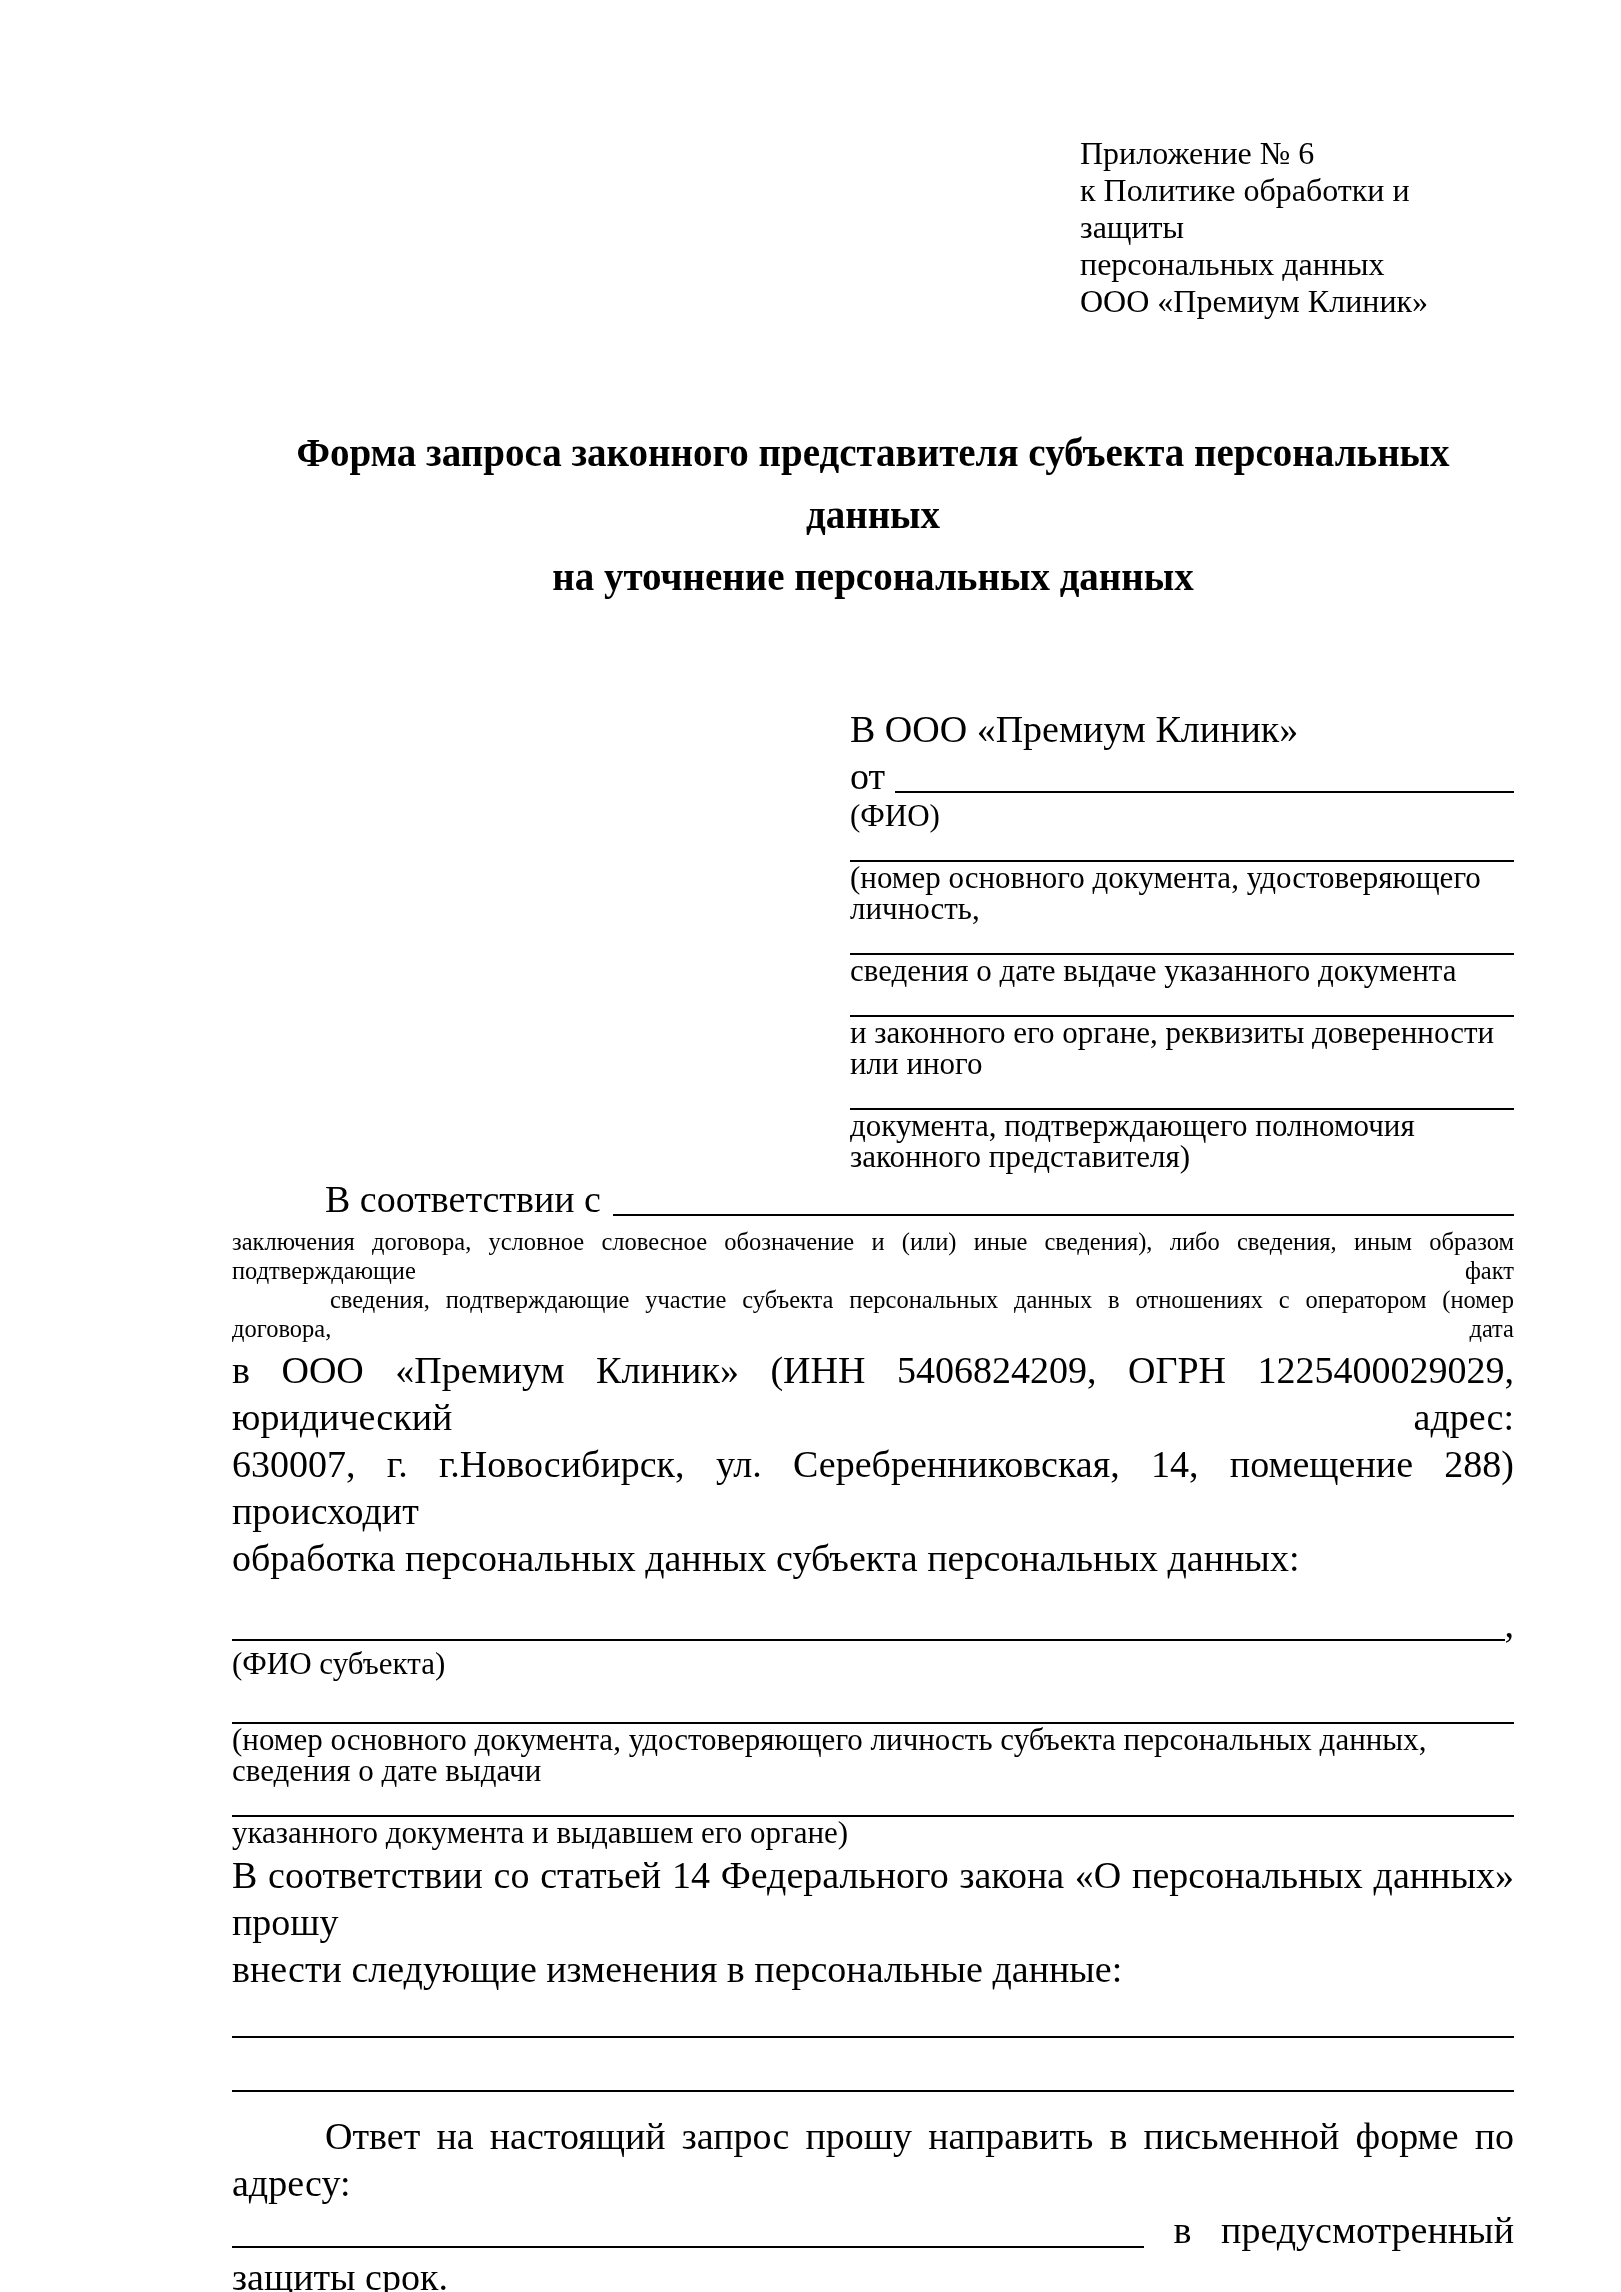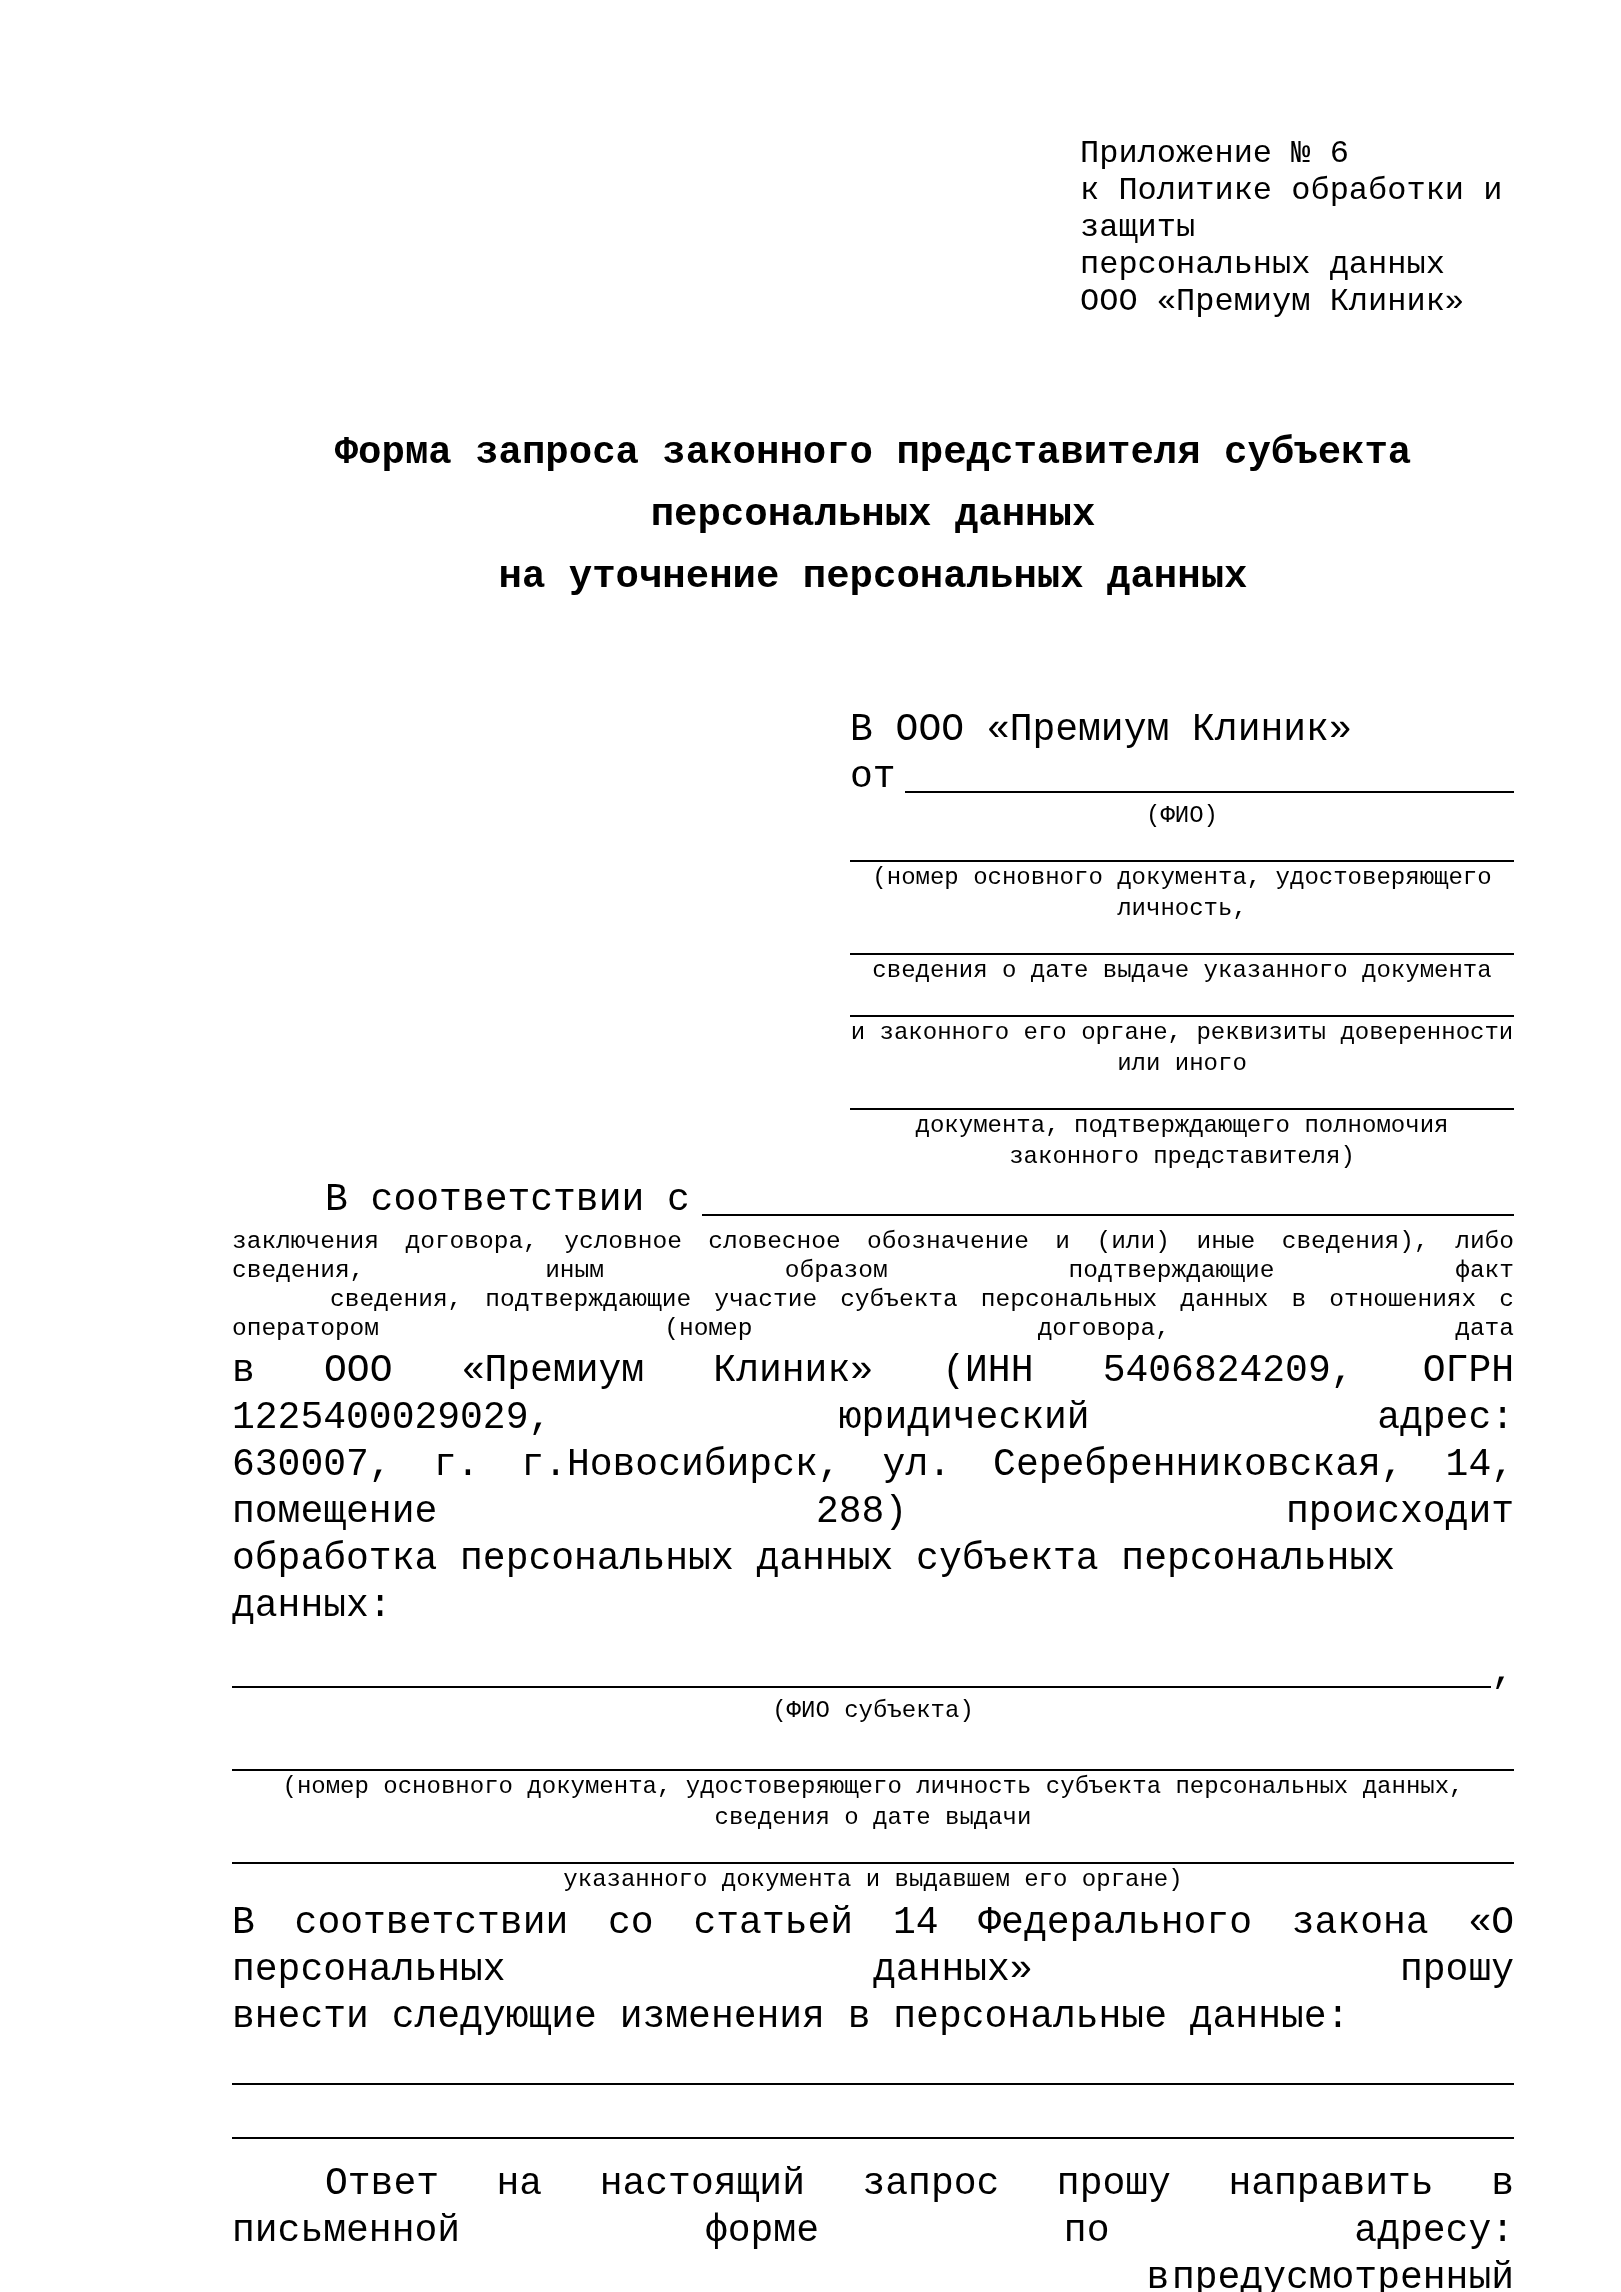--- a/index.html
+++ b/index.html
@@ -4,31 +4,31 @@
 <style>
   html,body { margin:0; padding:0; background:#9e9e9e; }
   .page {
     position: relative;
     width: 1621px;
     height: 2293px;
     margin: 0 auto;
     background: #ffffff;
     box-sizing: border-box;
     padding: 135px 107px 0 232px;
-    font-family: Liberation Mono, monospace;
+    font-family: Liberation Serif, serif;
     font-size: 38px;
     line-height: 47px;
     color: #000000;
   }
   
   .row { display: flex; }
   .grow { flex: 1 1 auto; }
   .fill { border-bottom: 2.9px solid #000; }
   .hr-field { height: 29px; border-bottom: 2.9px solid #000; }
-  .caption { font-size: 24px; line-height: 31px; text-align: center; }
+  .caption { font-size: 31px; line-height: 31px; text-align: left; }
   .jl { text-align: justify; text-align-last: justify; }
   
   .appendix { margin-left: 848px; font-size: 32px; line-height: 37px; }
   
   .title { margin-top: 102px; text-align: center; font-weight: bold; font-size: 39px; line-height: 62px; }
   
   .addressee { margin-top: 98px; margin-left: 618px; width: 664px; }
   .addressee .from-row { align-items: flex-end; }
   .addressee .from-row .fill { margin-bottom: 6.9px; margin-left: 9.8px; }
   

